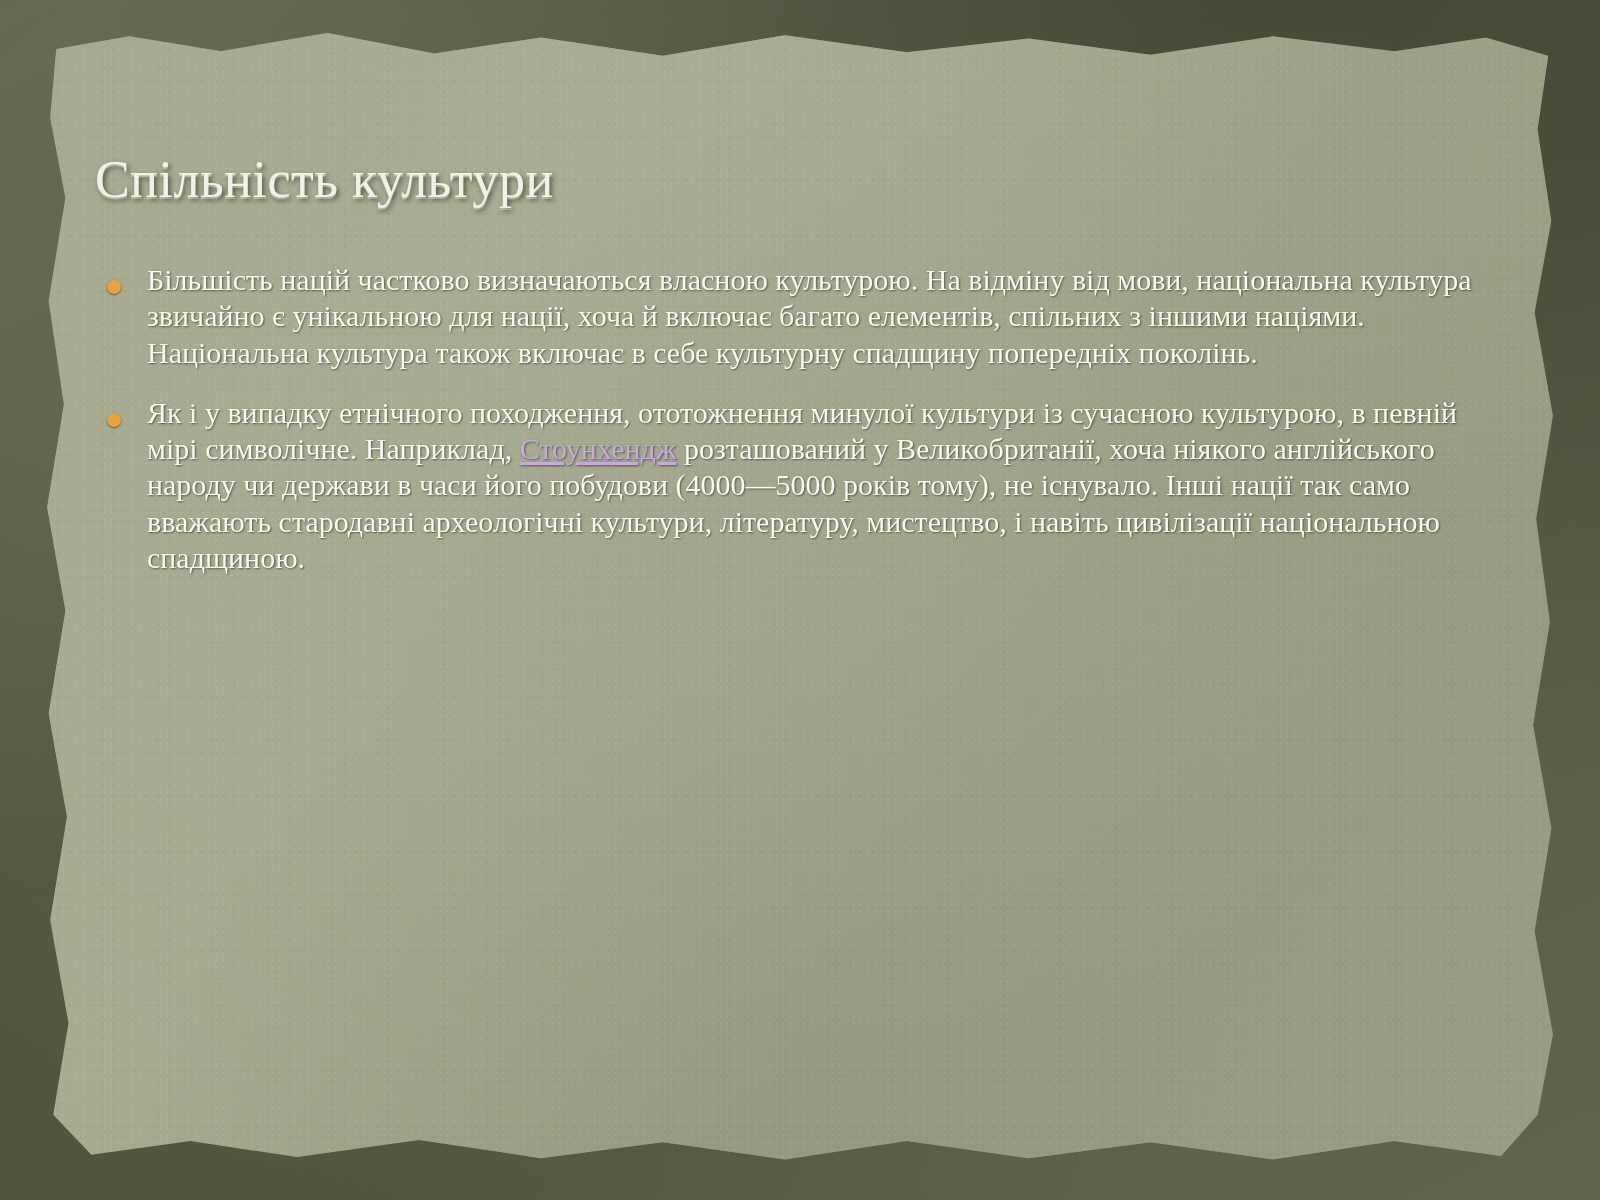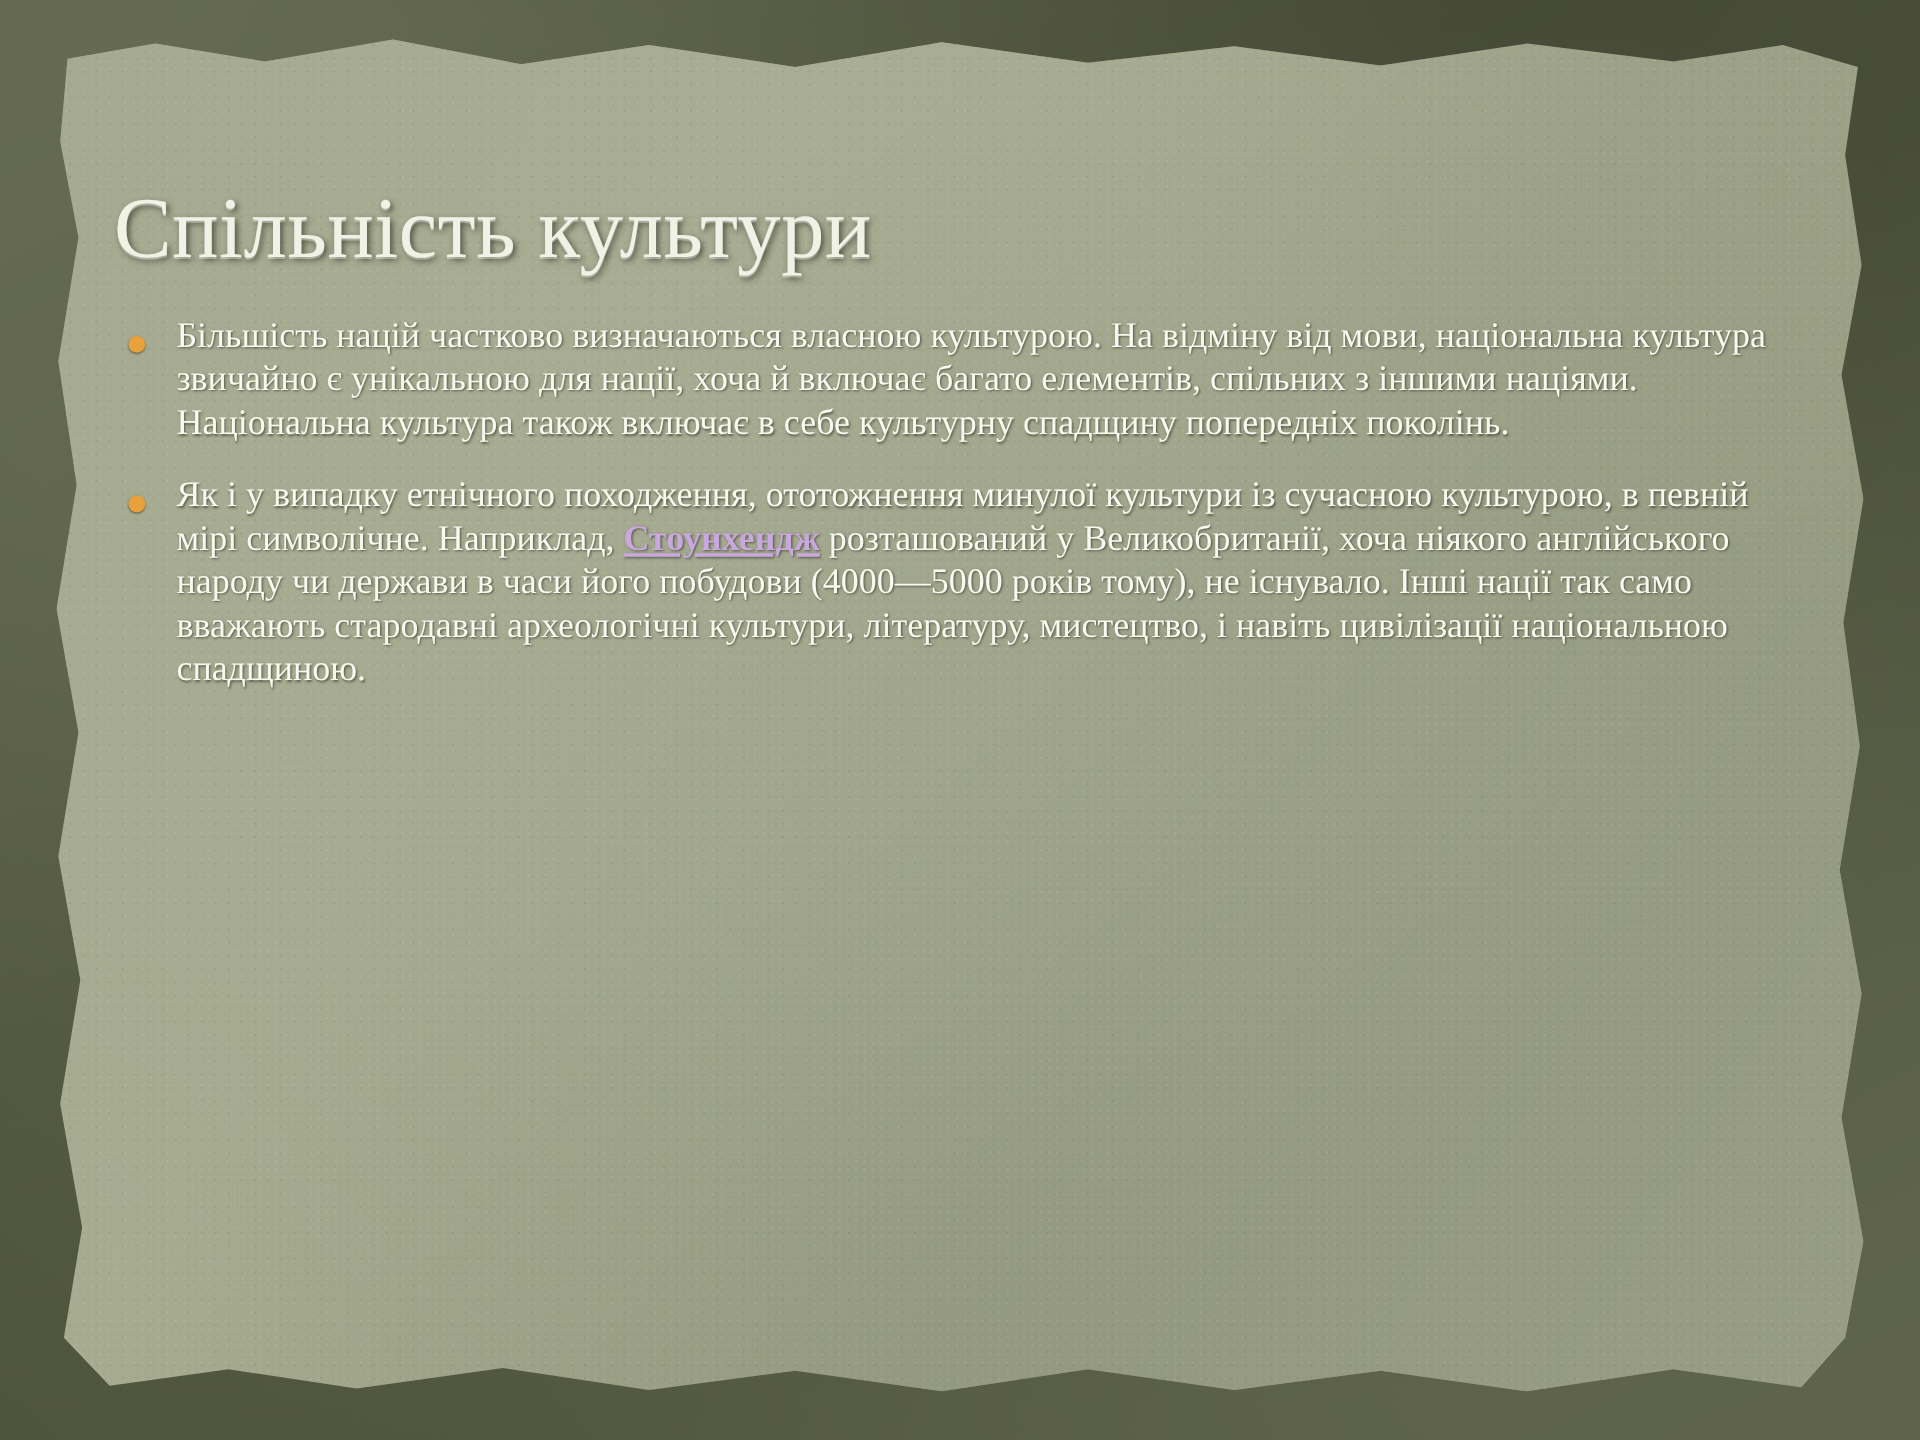--- a/index.html
+++ b/index.html
@@ -70,21 +70,21 @@
       linear-gradient(82deg, rgba(255,255,255,0.8) 0 1px, rgba(0,0,0,0) 1px 64px);
     pointer-events: none;
   }
 
   
   .title {
     position: absolute;
     left: 95px;
     top: 108px;
     width: 1340px;
-    font-size: 72px;
+    font-size: 52px;
     line-height: 1.05;
     font-weight: normal;
     color: #f2f1e6;
     letter-spacing: 0.5px;
     text-shadow:
       0 2px 0 rgba(255,255,255,0.35),
       2px 3px 5px rgba(40,44,30,0.75),
       0 0 2px rgba(255,255,255,0.25);
     margin-top: 45px;
   }
@@ -117,21 +117,20 @@
     width: 14px;
     height: 14px;
     border-radius: 50%;
     background: #e8a13b;
     box-shadow: 0 1px 2px rgba(40,40,25,0.6);
   }
   .link {
     color: #c9a8de;
     text-decoration: underline;
     text-underline-offset: 3px;
-    font-weight: bold;
   }
   .ital {
   }
 </style>
 </head>
 <body>
 
 <div class="slide">
   <div class="paper">
     <div class="fiber"></div>

